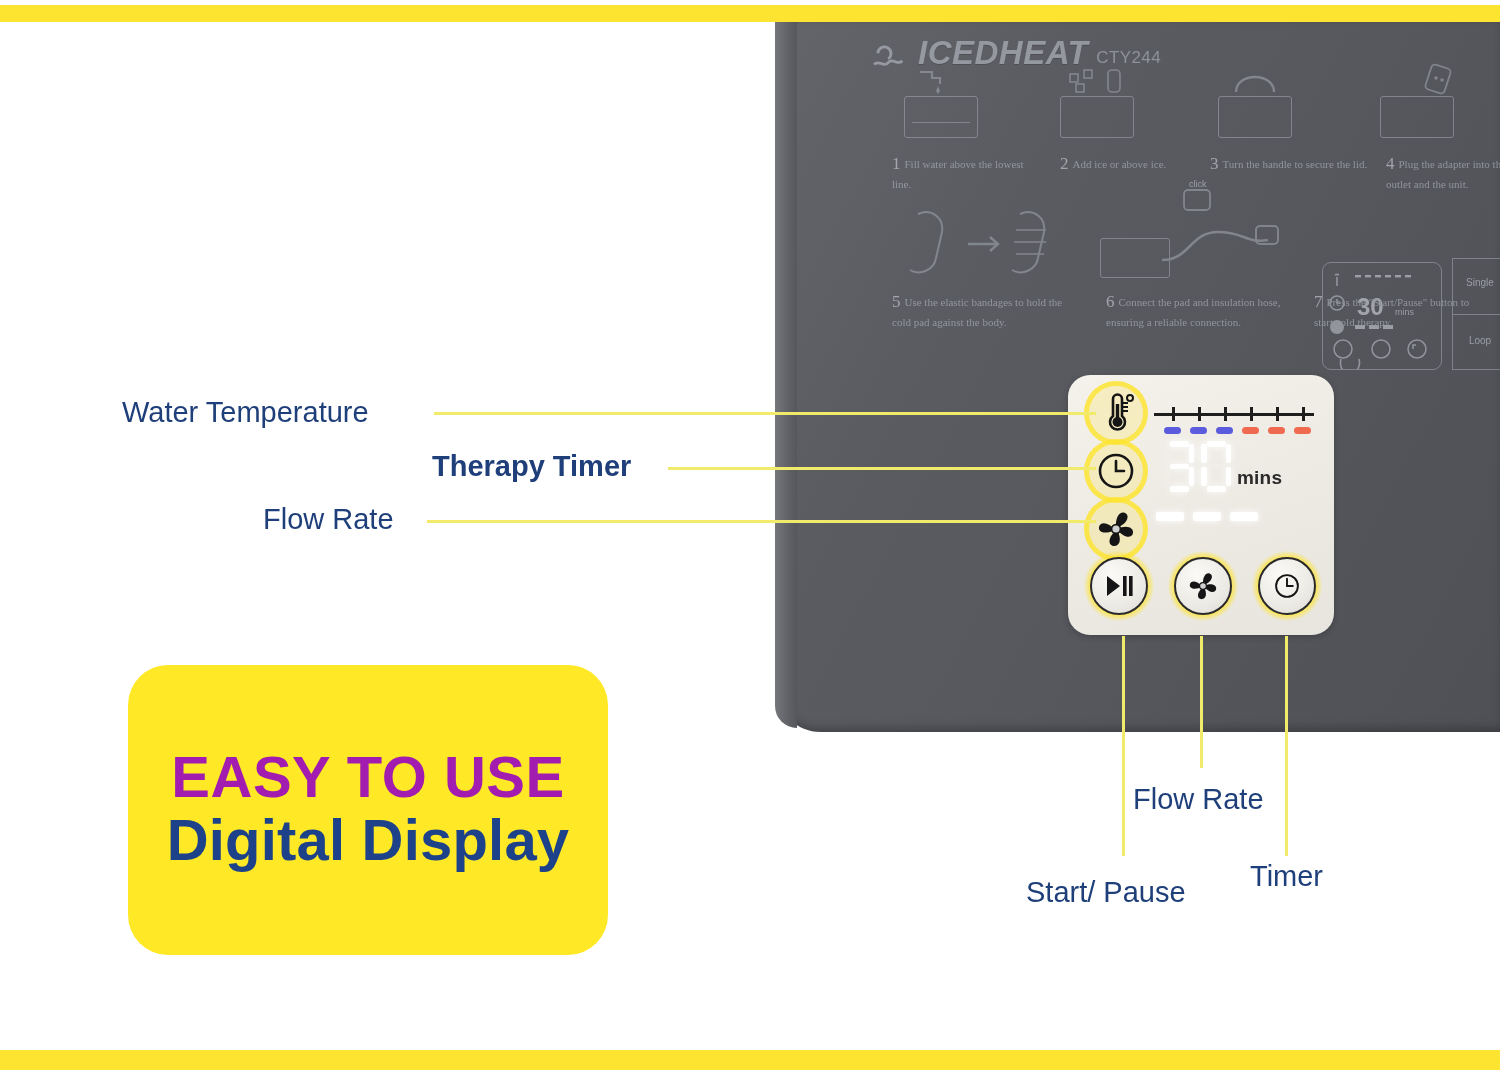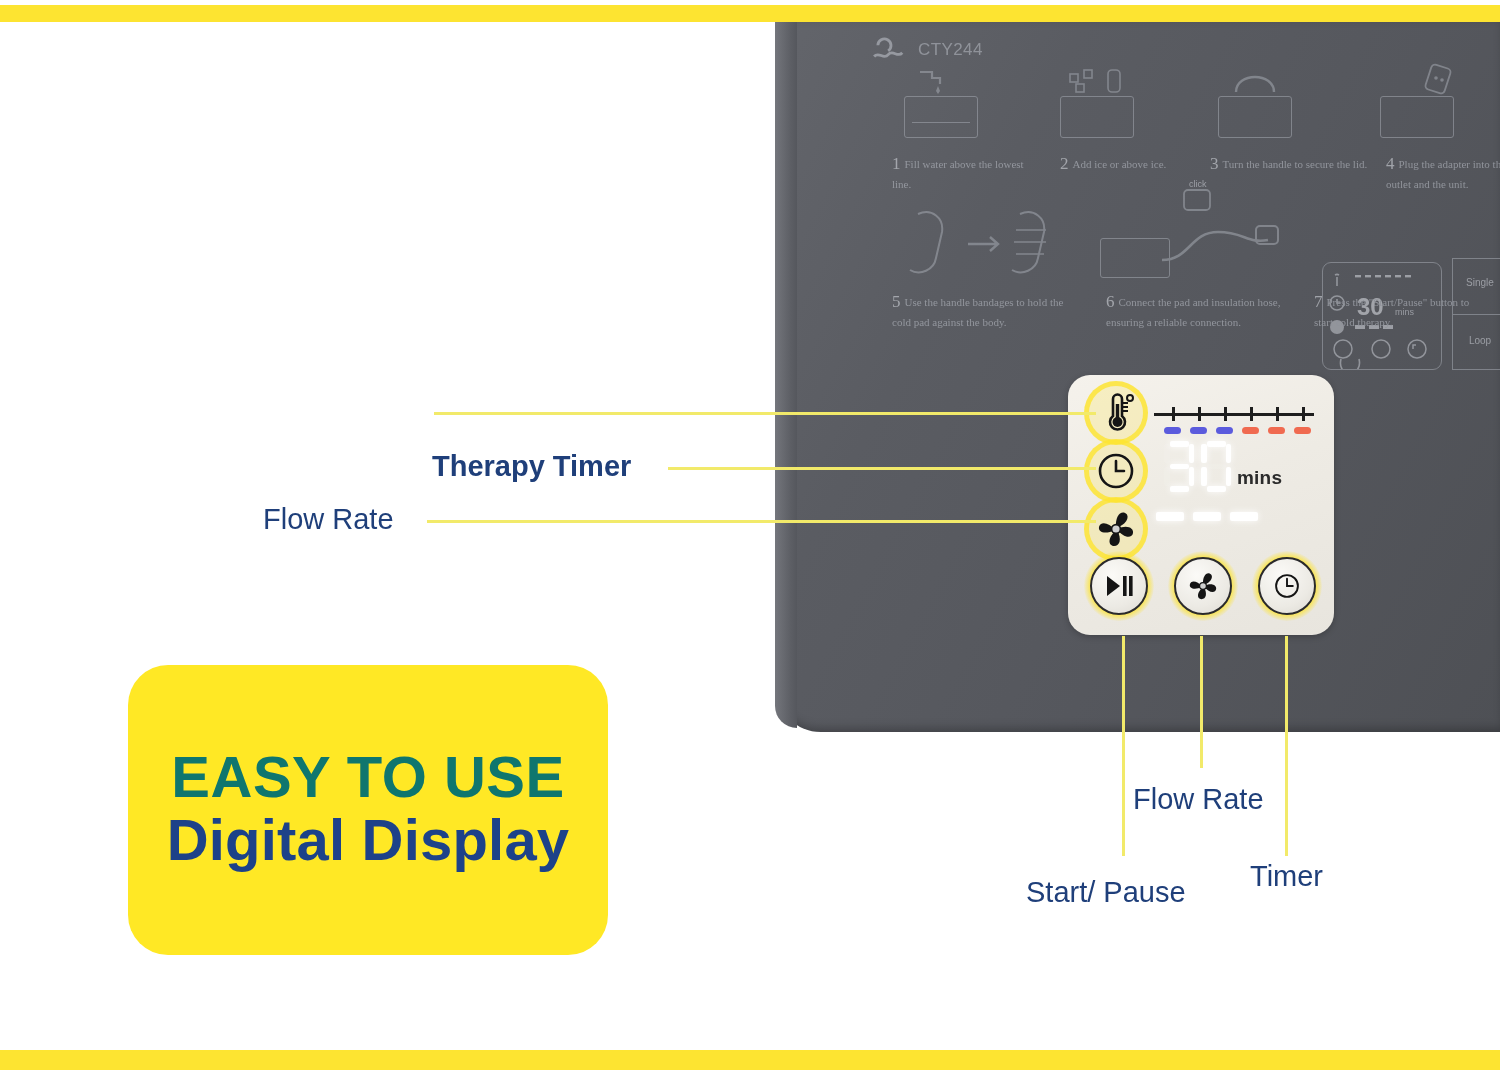--- a/index.html
+++ b/index.html
@@ -182,21 +182,21 @@
   .lead-v { position:absolute; width:3px; background:#f2ea6a; }
 
   
   .cta {
     position:absolute; left:128px; top:665px;
     width:480px; height:290px;
     background:#ffe825; border-radius:40px;
     display:flex; flex-direction:column; justify-content:center; align-items:center;
   }
   .cta .l1 {
-    font-size:58px; font-weight:800; color:#0f766e; letter-spacing:.5px; line-height:1.05;
+    font-size:58px; font-weight:800; color:#a21caf; letter-spacing:.5px; line-height:1.05;
   }
   .cta .l2 {
     font-size:58px; font-weight:800; color:#1d4289; letter-spacing:.2px; line-height:1.12;
   }
 </style>
 </head>
 <body>
 
 <div id="page">
 
@@ -207,20 +207,21 @@
   <div class="device"></div>
   <div class="device-edge"></div>
 
   <div class="guide">
 
     <div class="brandmark">
       <svg class="wave" viewBox="0 0 40 32">
         <path d="M6 12 a7 7 0 1 1 11 6" fill="none" stroke="#b8bcc4" stroke-width="3"></path>
         <path d="M2 24 c5-6 10 4 15-2 s10 4 15-2" fill="none" stroke="#b8bcc4" stroke-width="3"></path>
       </svg>
+      <span class="bname">ICEDHEAT</span>
       <span class="bmodel">CTY244</span>
     </div>
 
 
     <div class="steps-row row1">
       <div class="sk-box" style="left:34px; top:14px; width:74px; height:42px;"></div>
       <div class="sk-line" style="left:42px; top:40px; width:58px;"></div>
       <svg style="position:absolute;left:46px;top:-16px;" width="34" height="30" viewBox="0 0 34 30">
         <path d="M4 6 h12 v6 h8 v6" fill="none" stroke="#9ca0a8" stroke-width="2.2"></path>
         <path d="M22 20 l2 5 l-2 3 l-2-3 z" fill="#9ca0a8"></path>
@@ -310,21 +311,21 @@
           <path d="M18 96 c-2 8 2 14 8 14 c8 0 12 -6 10 -14" fill="none" stroke="#b9bcc3" stroke-width="1.6"></path>
         </svg>
       </div>
       <div class="mini-mode">
         <div style="top:18px;">Single</div>
         <div style="top:76px;">Loop</div>
         <div style="position:absolute;left:0;top:55px;width:100%;height:1.4px;background:#9ca0a8;"></div>
       </div>
 
       <div class="step" style="left:22px; top:78px; width:180px;">
-        <span class="num">5</span><span class="txt">Use the handle bandages to hold the cold pad against the body.</span>
+        <span class="num">5</span><span class="txt">Use the elastic bandages to hold the cold pad against the body.</span>
       </div>
       <div class="step" style="left:236px; top:78px; width:190px;">
         <span class="num">6</span><span class="txt">Connect the pad and insulation hose, ensuring a reliable connection.</span>
       </div>
       <div class="step" style="left:444px; top:78px; width:170px;">
         <span class="num">7</span><span class="txt">Press the "Start/Pause" button to start cold therapy.</span>
       </div>
     </div>
   </div>
 
@@ -442,20 +443,21 @@
         <div class="cap">
           <svg width="32" height="32" viewBox="0 0 44 44">
             <circle cx="22" cy="22" r="15" fill="none" stroke="#151515" stroke-width="2.6"></circle>
             <path d="M22 12 v10 h8" fill="none" stroke="#151515" stroke-width="2.6" stroke-linecap="round"></path>
           </svg>
         </div>
       </div>
     </div>
   </div>
 
+  <div class="callout" style="left:122px; top:396px;">Water Temperature</div>
   <div class="lead-h" style="left:434px; top:412px; width:662px;"></div>
 
   <div class="callout" style="left:432px; top:450px;font-weight:bold;">Therapy Timer</div>
   <div class="lead-h" style="left:668px; top:467px; width:428px;"></div>
 
   <div class="callout" style="left:263px; top:503px;">Flow Rate</div>
   <div class="lead-h" style="left:427px; top:520px; width:669px;"></div>
 
   <div class="lead-v" style="left:1122px; top:636px; height:220px;"></div>
   <div class="lead-v" style="left:1200px; top:636px; height:132px;"></div>

